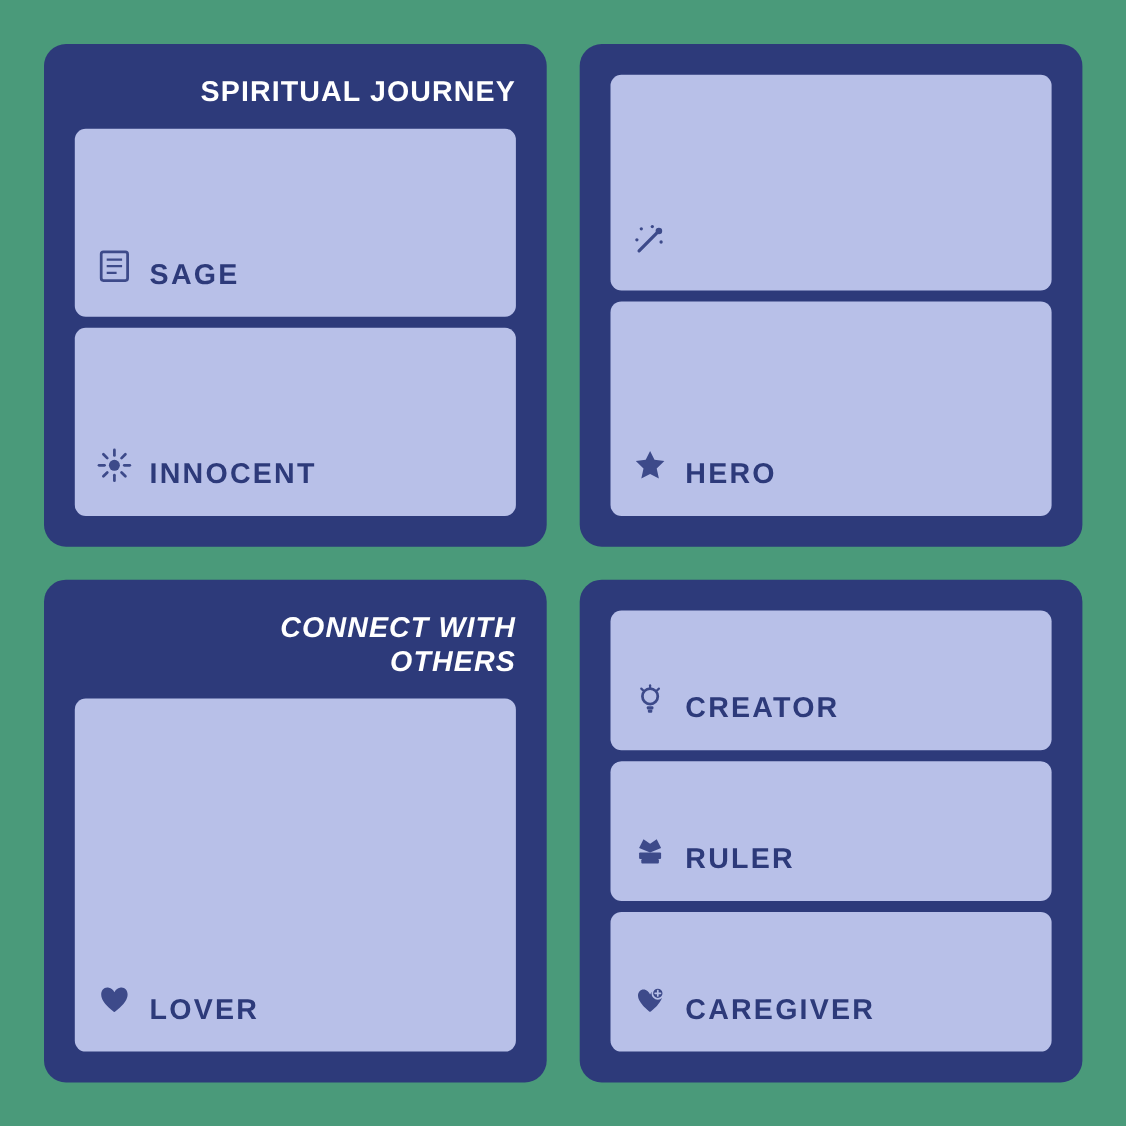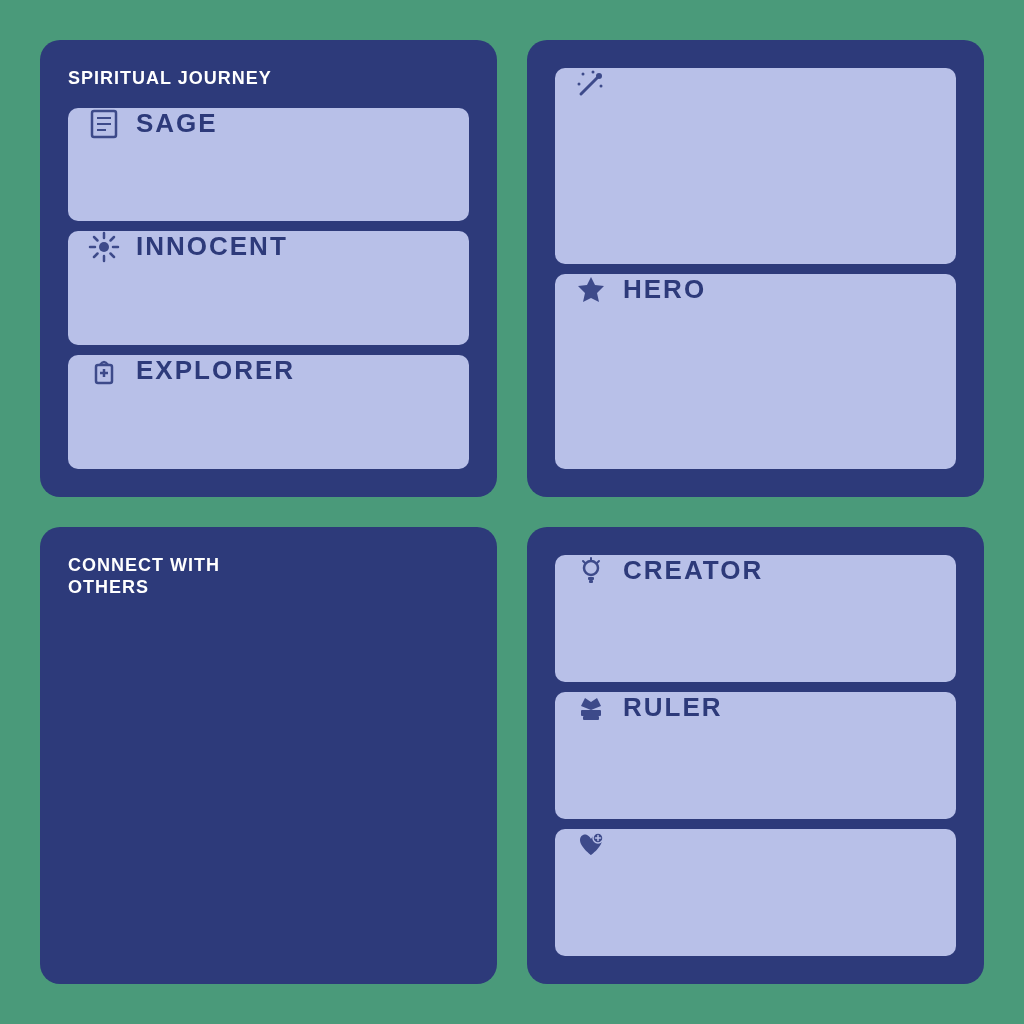--- a/index.html
+++ b/index.html
@@ -28,35 +28,35 @@
       background-color: #2d3a7a;
       border-radius: 20px;
       padding: 28px 28px 28px 28px;
       display: flex;
       flex-direction: column;
       gap: 12px;
     }
 
     .card-title {
       color: #ffffff;
-      font-size: 18px;
+      font-size: 26px;
       font-weight: 900;
-      text-align: left;
+      text-align: right;
       letter-spacing: 1px;
       margin-bottom: 6px;
       text-transform: uppercase;
       line-height: 1.2;
     }
 
     .item-row {
       background-color: #b8c0e8;
       border-radius: 10px;
       display: flex;
-      align-items: flex-start;
-      padding: 0 18px;
+      align-items: flex-end;
+      padding: 23px 18px;
       gap: 14px;
       flex: 1;
     }
 
     .item-icon {
       font-size: 28px;
       min-width: 36px;
       text-align: center;
       color: #3d4a8a;
     }
@@ -99,29 +99,20 @@
       <line x1="16" y1="25" x2="16" y2="30" stroke="#3d4a8a" stroke-width="2.5" stroke-linecap="round"></line>
       <line x1="2" y1="16" x2="7" y2="16" stroke="#3d4a8a" stroke-width="2.5" stroke-linecap="round"></line>
       <line x1="25" y1="16" x2="30" y2="16" stroke="#3d4a8a" stroke-width="2.5" stroke-linecap="round"></line>
       <line x1="6" y1="6" x2="9.5" y2="9.5" stroke="#3d4a8a" stroke-width="2.5" stroke-linecap="round"></line>
       <line x1="22.5" y1="22.5" x2="26" y2="26" stroke="#3d4a8a" stroke-width="2.5" stroke-linecap="round"></line>
       <line x1="26" y1="6" x2="22.5" y2="9.5" stroke="#3d4a8a" stroke-width="2.5" stroke-linecap="round"></line>
       <line x1="9.5" y1="22.5" x2="6" y2="26" stroke="#3d4a8a" stroke-width="2.5" stroke-linecap="round"></line>
     </svg></div>
           <div class="item-label">INNOCENT</div>
         </div>
-        <div class="item-row">
-          <div class="item-icon"><svg viewBox="0 0 32 32" width="32" height="32" fill="none" stroke="#3d4a8a" stroke-width="2.5">
-      <rect x="8" y="10" width="16" height="18" rx="2"></rect>
-      <path d="M12 10 Q16 4 20 10"></path>
-      <line x1="16" y1="14" x2="16" y2="22"></line>
-      <line x1="12" y1="18" x2="20" y2="18"></line>
-    </svg></div>
-          <div class="item-label">EXPLORER</div>
-        </div>
       </div>
     </div>
     <div class="card">
       <div class="items-container">
         <div class="item-row">
           <div class="item-icon"><svg viewBox="0 0 32 32" width="32" height="32" fill="#3d4a8a">
       <line x1="6" y1="26" x2="22" y2="10" stroke="#3d4a8a" stroke-width="3" stroke-linecap="round"></line>
       <circle cx="24" cy="8" r="3" fill="#3d4a8a"></circle>
       <circle cx="8" cy="6" r="1.5"></circle>
       <circle cx="26" cy="18" r="1.5"></circle>
@@ -131,23 +122,29 @@
         </div>
         <div class="item-row">
           <div class="item-icon"><svg viewBox="0 0 32 32" width="32" height="32" fill="#3d4a8a">
       <path d="M16 3 L20 11 L29 12 L22 19 L24 28 L16 24 L8 28 L10 19 L3 12 L12 11 Z" fill="#3d4a8a"></path>
     </svg></div>
           <div class="item-label">HERO</div>
         </div>
       </div>
     </div>
     <div class="card">
-      <div class="card-title" style="white-space: pre-line;">CONNECT WITH
+      <div class="card-title" style="white-space: pre-line; font-style: italic;">CONNECT WITH
 OTHERS</div>
       <div class="items-container">
+        <div class="item-row">
+          <div class="item-icon"><svg viewBox="0 0 32 32" width="32" height="32" fill="#3d4a8a">
+      <path d="M16 26 C16 26 4 18 4 10 C4 6 7 3 11 4 C13 4.5 15 6 16 8 C17 6 19 4.5 21 4 C25 3 28 6 28 10 C28 18 16 26 16 26Z"></path>
+    </svg></div>
+          <div class="item-label">LOVER</div>
+        </div>
       </div>
     </div>
     <div class="card">
       <div class="items-container">
         <div class="item-row">
           <div class="item-icon"><svg viewBox="0 0 32 32" width="32" height="32" fill="#3d4a8a">
       <circle cx="16" cy="13" r="7" fill="none" stroke="#3d4a8a" stroke-width="2.5"></circle>
       <rect x="13" y="22" width="6" height="3" rx="1"></rect>
       <rect x="14" y="25" width="4" height="3" rx="1"></rect>
       <line x1="16" y1="6" x2="16" y2="3" stroke="#3d4a8a" stroke-width="2" stroke-linecap="round"></line>
@@ -164,16 +161,17 @@
     </svg></div>
           <div class="item-label">RULER</div>
         </div>
         <div class="item-row">
           <div class="item-icon"><svg viewBox="0 0 32 32" width="32" height="32" fill="#3d4a8a">
       <path d="M16 26 C16 26 5 18 5 11 C5 7.5 7.5 5 11 5.5 C13 6 15 8 16 10 C17 8 19 6 21 5.5 C24.5 5 27 7.5 27 11 C27 18 16 26 16 26Z"></path>
       <circle cx="23" cy="9" r="5" fill="#3d4a8a" stroke="#b8c0e8" stroke-width="1.5"></circle>
       <line x1="23" y1="6.5" x2="23" y2="11.5" stroke="#b8c0e8" stroke-width="1.5" stroke-linecap="round"></line>
       <line x1="20.5" y1="9" x2="25.5" y2="9" stroke="#b8c0e8" stroke-width="1.5" stroke-linecap="round"></line>
     </svg></div>
+          <div class="item-label">CAREGIVER</div>
         </div>
       </div>
     </div>
   </div>
 
 </body></html>

